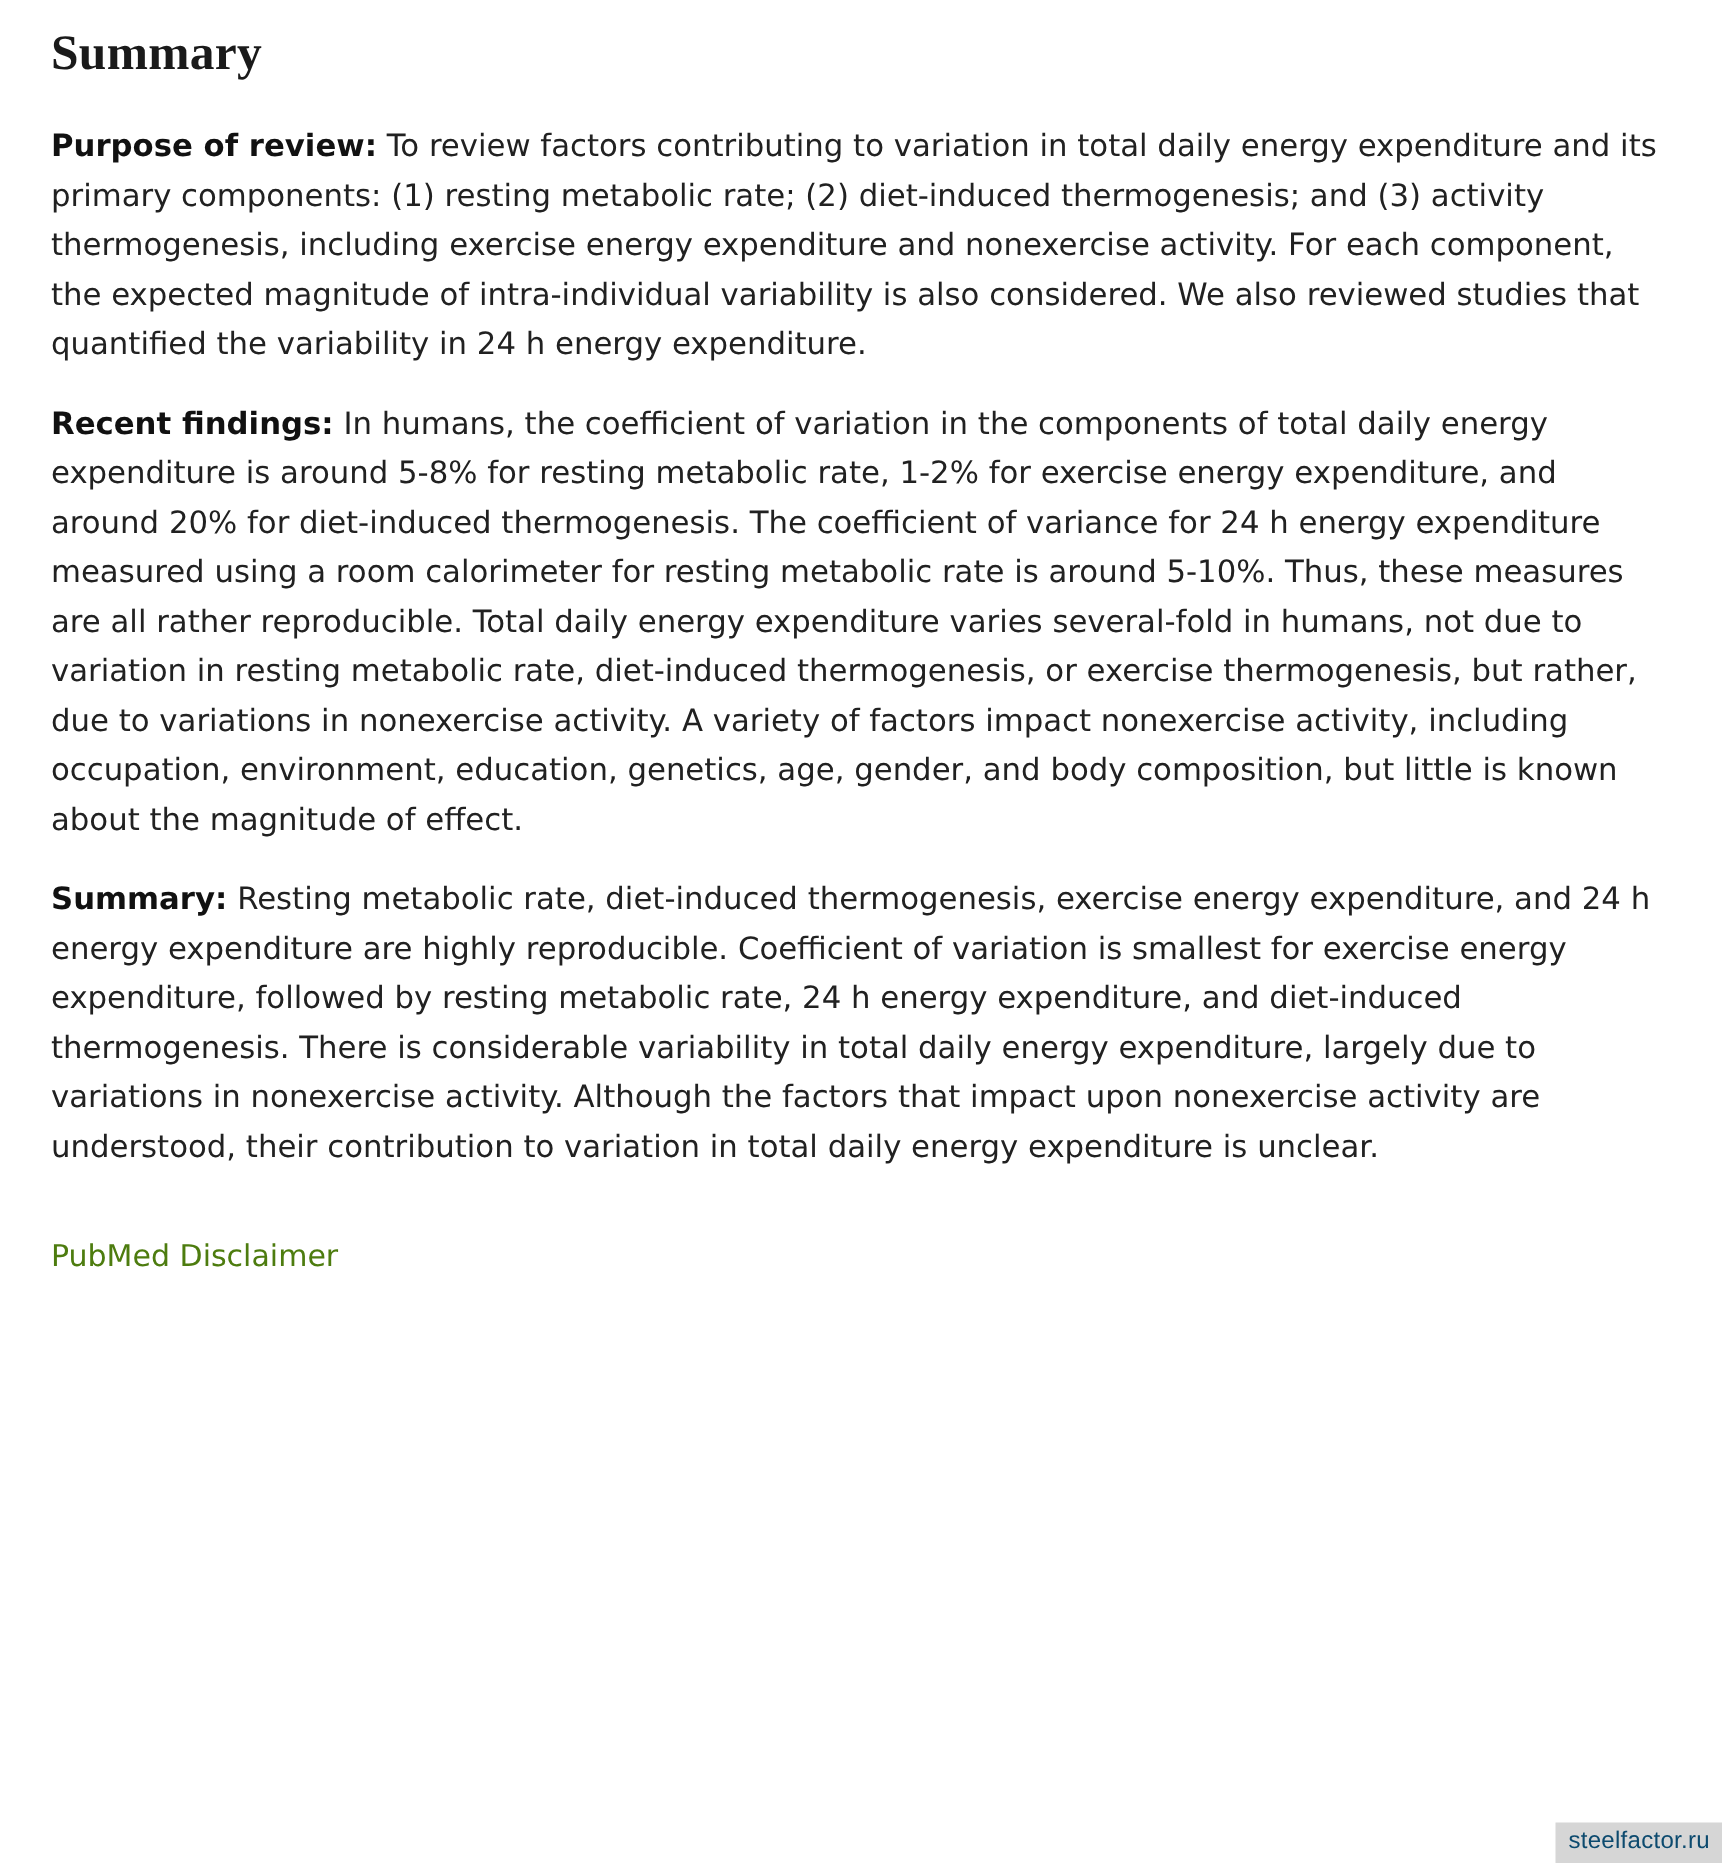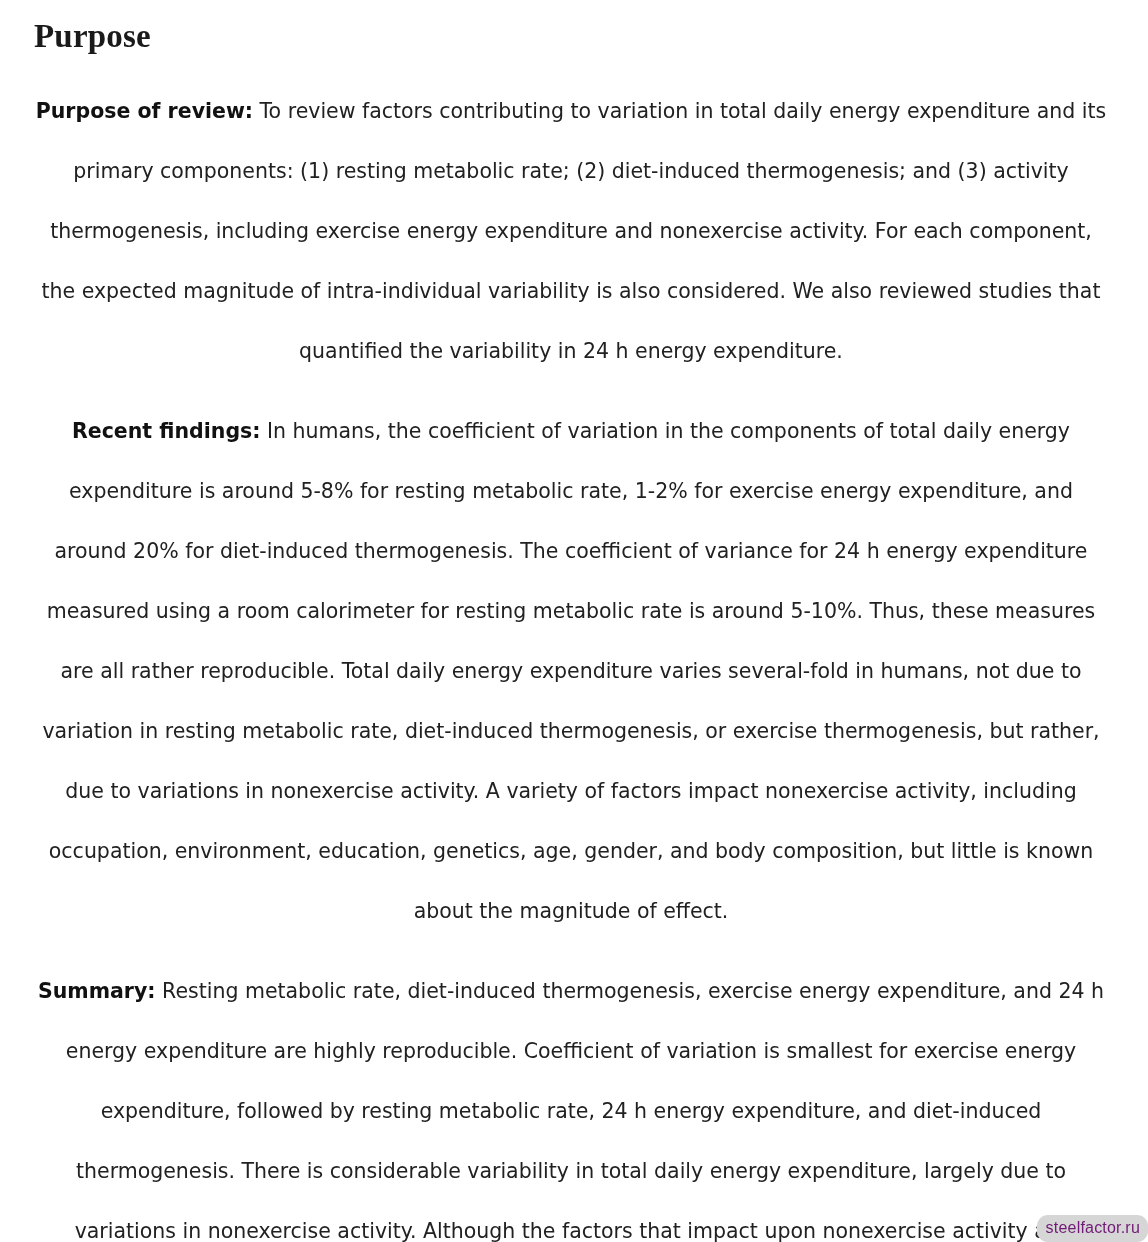--- a/index.html
+++ b/index.html
@@ -22,58 +22,57 @@
   .abstract-title {
     font-family: "Liberation Serif", serif;
     font-size: 33px;
     font-weight: bold;
     color: #1a1a1a;
     margin: 0 0 26px 0;
     letter-spacing: 0.2px;
   }
   .abs-para {
     font-size: 20.5px;
-    line-height: 60px;
+    line-height: 33px;
     color: #212121;
     margin: 0 0 20px 0;
     max-width: 1080px;
-    text-align: center;
+    text-align: left;
   }
   .abs-label {
     font-weight: bold;
     color: #111111;
   }
   .disclaimer-wrap {
     margin-top: 44px;
   }
   .disclaimer-link {
     font-size: 20px;
     color: #4d7c0f;
     text-decoration: none;
     cursor: pointer;
   }
   .watermark {
     position: absolute;
     right: 0;
     bottom: 0;
     background: #d6d6d6;
-    color: #701a75;
+    color: #0c4a6e;
     font-family: "Liberation Sans", sans-serif;
     font-size: 16px;
     padding: 4px 8px 5px 9px;
     letter-spacing: 0.2px;
-    border-radius: 11px;
   }
 </style>
 </head>
 <body>
 
 <div class="page">
 
-  <h1 class="abstract-title">Purpose</h1>
+  <h1 class="abstract-title">Summary</h1>
 
   <p class="abs-para">
     <span class="abs-label">Purpose of review:</span><span> To review factors contributing to variation in total daily energy expenditure and its primary components: (1) resting metabolic rate; (2) diet-induced thermogenesis; and (3) activity thermogenesis, including exercise energy expenditure and nonexercise activity. For each component, the expected magnitude of intra-individual variability is also considered. We also reviewed studies that quantified the variability in 24 h energy expenditure.</span>
   </p>
 
   <p class="abs-para">
     <span class="abs-label">Recent findings:</span><span> In humans, the coefficient of variation in the components of total daily energy expenditure is around 5-8% for resting metabolic rate, 1-2% for exercise energy expenditure, and around 20% for diet-induced thermogenesis. The coefficient of variance for 24 h energy expenditure measured using a room calorimeter for resting metabolic rate is around 5-10%. Thus, these measures are all rather reproducible. Total daily energy expenditure varies several-fold in humans, not due to variation in resting metabolic rate, diet-induced thermogenesis, or exercise thermogenesis, but rather, due to variations in nonexercise activity. A variety of factors impact nonexercise activity, including occupation, environment, education, genetics, age, gender, and body composition, but little is known about the magnitude of effect.</span>
   </p>
 
   <p class="abs-para">

